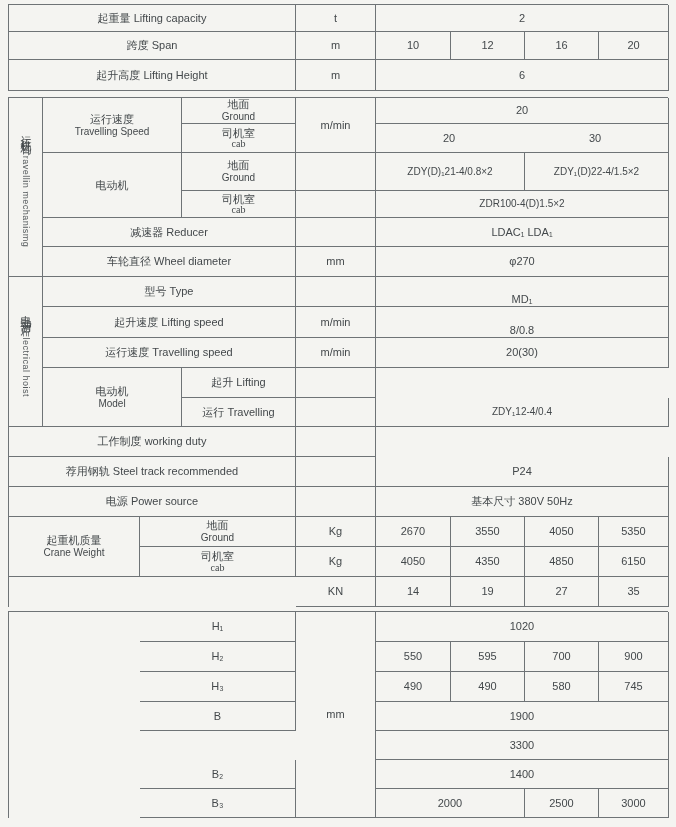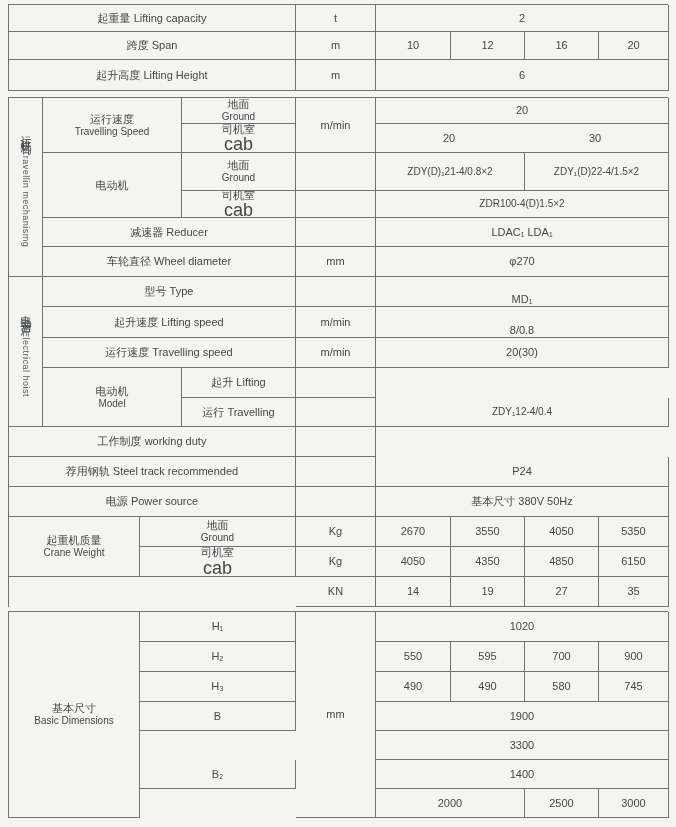--- a/index.html
+++ b/index.html
@@ -14,21 +14,21 @@
     grid-template-columns:34px 97px 42px 114px 80px 75px 74px 74px 70px;
     border-top:1px solid var(--ln);border-left:1px solid var(--ln);}
   .b1{margin-top:4px;grid-template-rows:27px 28px 31px;}
   .b2{margin-top:6px;grid-template-rows:26px 29px 38px 27px 29px 30px 30px 31px 30px 30px 29px 30px 30px 30px 30px 30px 30px;}
   .b3{margin-top:4px;grid-template-rows:30px 30px 30px 29px 29px 29px 29px;}
   .c{border-right:1px solid var(--ln);border-bottom:1px solid var(--ln);
      display:flex;flex-direction:column;align-items:center;justify-content:center;
      text-align:center;font-size:11px;line-height:1.18;overflow:hidden;}
   .en{font-size:10px;}
   .sm{font-size:10px;}
-  .cab{font-family:Liberation Sans, sans-serif;font-size:18px;line-height:1;}
+  .cab{font-family:Liberation Serif, serif;font-size:10px;line-height:1;}
   .pair{flex-direction:column;justify-content:flex-end;}
   .gapA{gap:40px;}
   .gapB{gap:52px;}
   .halves{flex-direction:row;align-items:stretch;}
   .half{flex:1;display:flex;align-items:center;justify-content:center;}
   .vwrap{writing-mode:vertical-lr;text-orientation:mixed;line-height:1;}
   .vzh{text-orientation:upright;font-size:11px;letter-spacing:3px;}
   .ven{font-size:9px;margin-top:9px;letter-spacing:.5px;color:#53585b;}
 </style>
 </head>
@@ -171,24 +171,20 @@
   <div class="c" style="grid-area:16/9/17/10">6150</div>
 
   <div class="c" style="grid-area:17/5/18/6">KN</div>
   <div class="c" style="grid-area:17/6/18/7">14</div>
   <div class="c" style="grid-area:17/7/18/8">19</div>
   <div class="c" style="grid-area:17/8/18/9">27</div>
   <div class="c" style="grid-area:17/9/18/10">35</div>
 </div>
 
 <div class="tbl b3">
-  <div class="c" style="grid-area:1/1/8/3">
-    <span>基本尺寸</span>
-    <span class="en">Basic Dimensions</span>
-  </div>
   <div class="c" style="grid-area:1/5/8/6">mm</div>
 
   <div class="c" style="grid-area:1/3/2/5">H₁</div>
   <div class="c" style="grid-area:1/6/2/10">1020</div>
 
   <div class="c" style="grid-area:2/3/3/5">H₂</div>
   <div class="c" style="grid-area:2/6/3/7">550</div>
   <div class="c" style="grid-area:2/7/3/8">595</div>
   <div class="c" style="grid-area:2/8/3/9">700</div>
   <div class="c" style="grid-area:2/9/3/10">900</div>
@@ -200,16 +196,17 @@
   <div class="c" style="grid-area:3/9/4/10">745</div>
 
   <div class="c" style="grid-area:4/3/5/5">B</div>
   <div class="c" style="grid-area:4/6/5/10">1900</div>
 
   <div class="c" style="grid-area:5/6/6/10">3300</div>
 
   <div class="c" style="grid-area:6/3/7/5">B₂</div>
   <div class="c" style="grid-area:6/6/7/10">1400</div>
 
+  <div class="c" style="grid-area:7/3/8/5">B₃</div>
   <div class="c" style="grid-area:7/6/8/8">2000</div>
   <div class="c" style="grid-area:7/8/8/9">2500</div>
   <div class="c" style="grid-area:7/9/8/10">3000</div>
 </div>
 
 </body></html>

